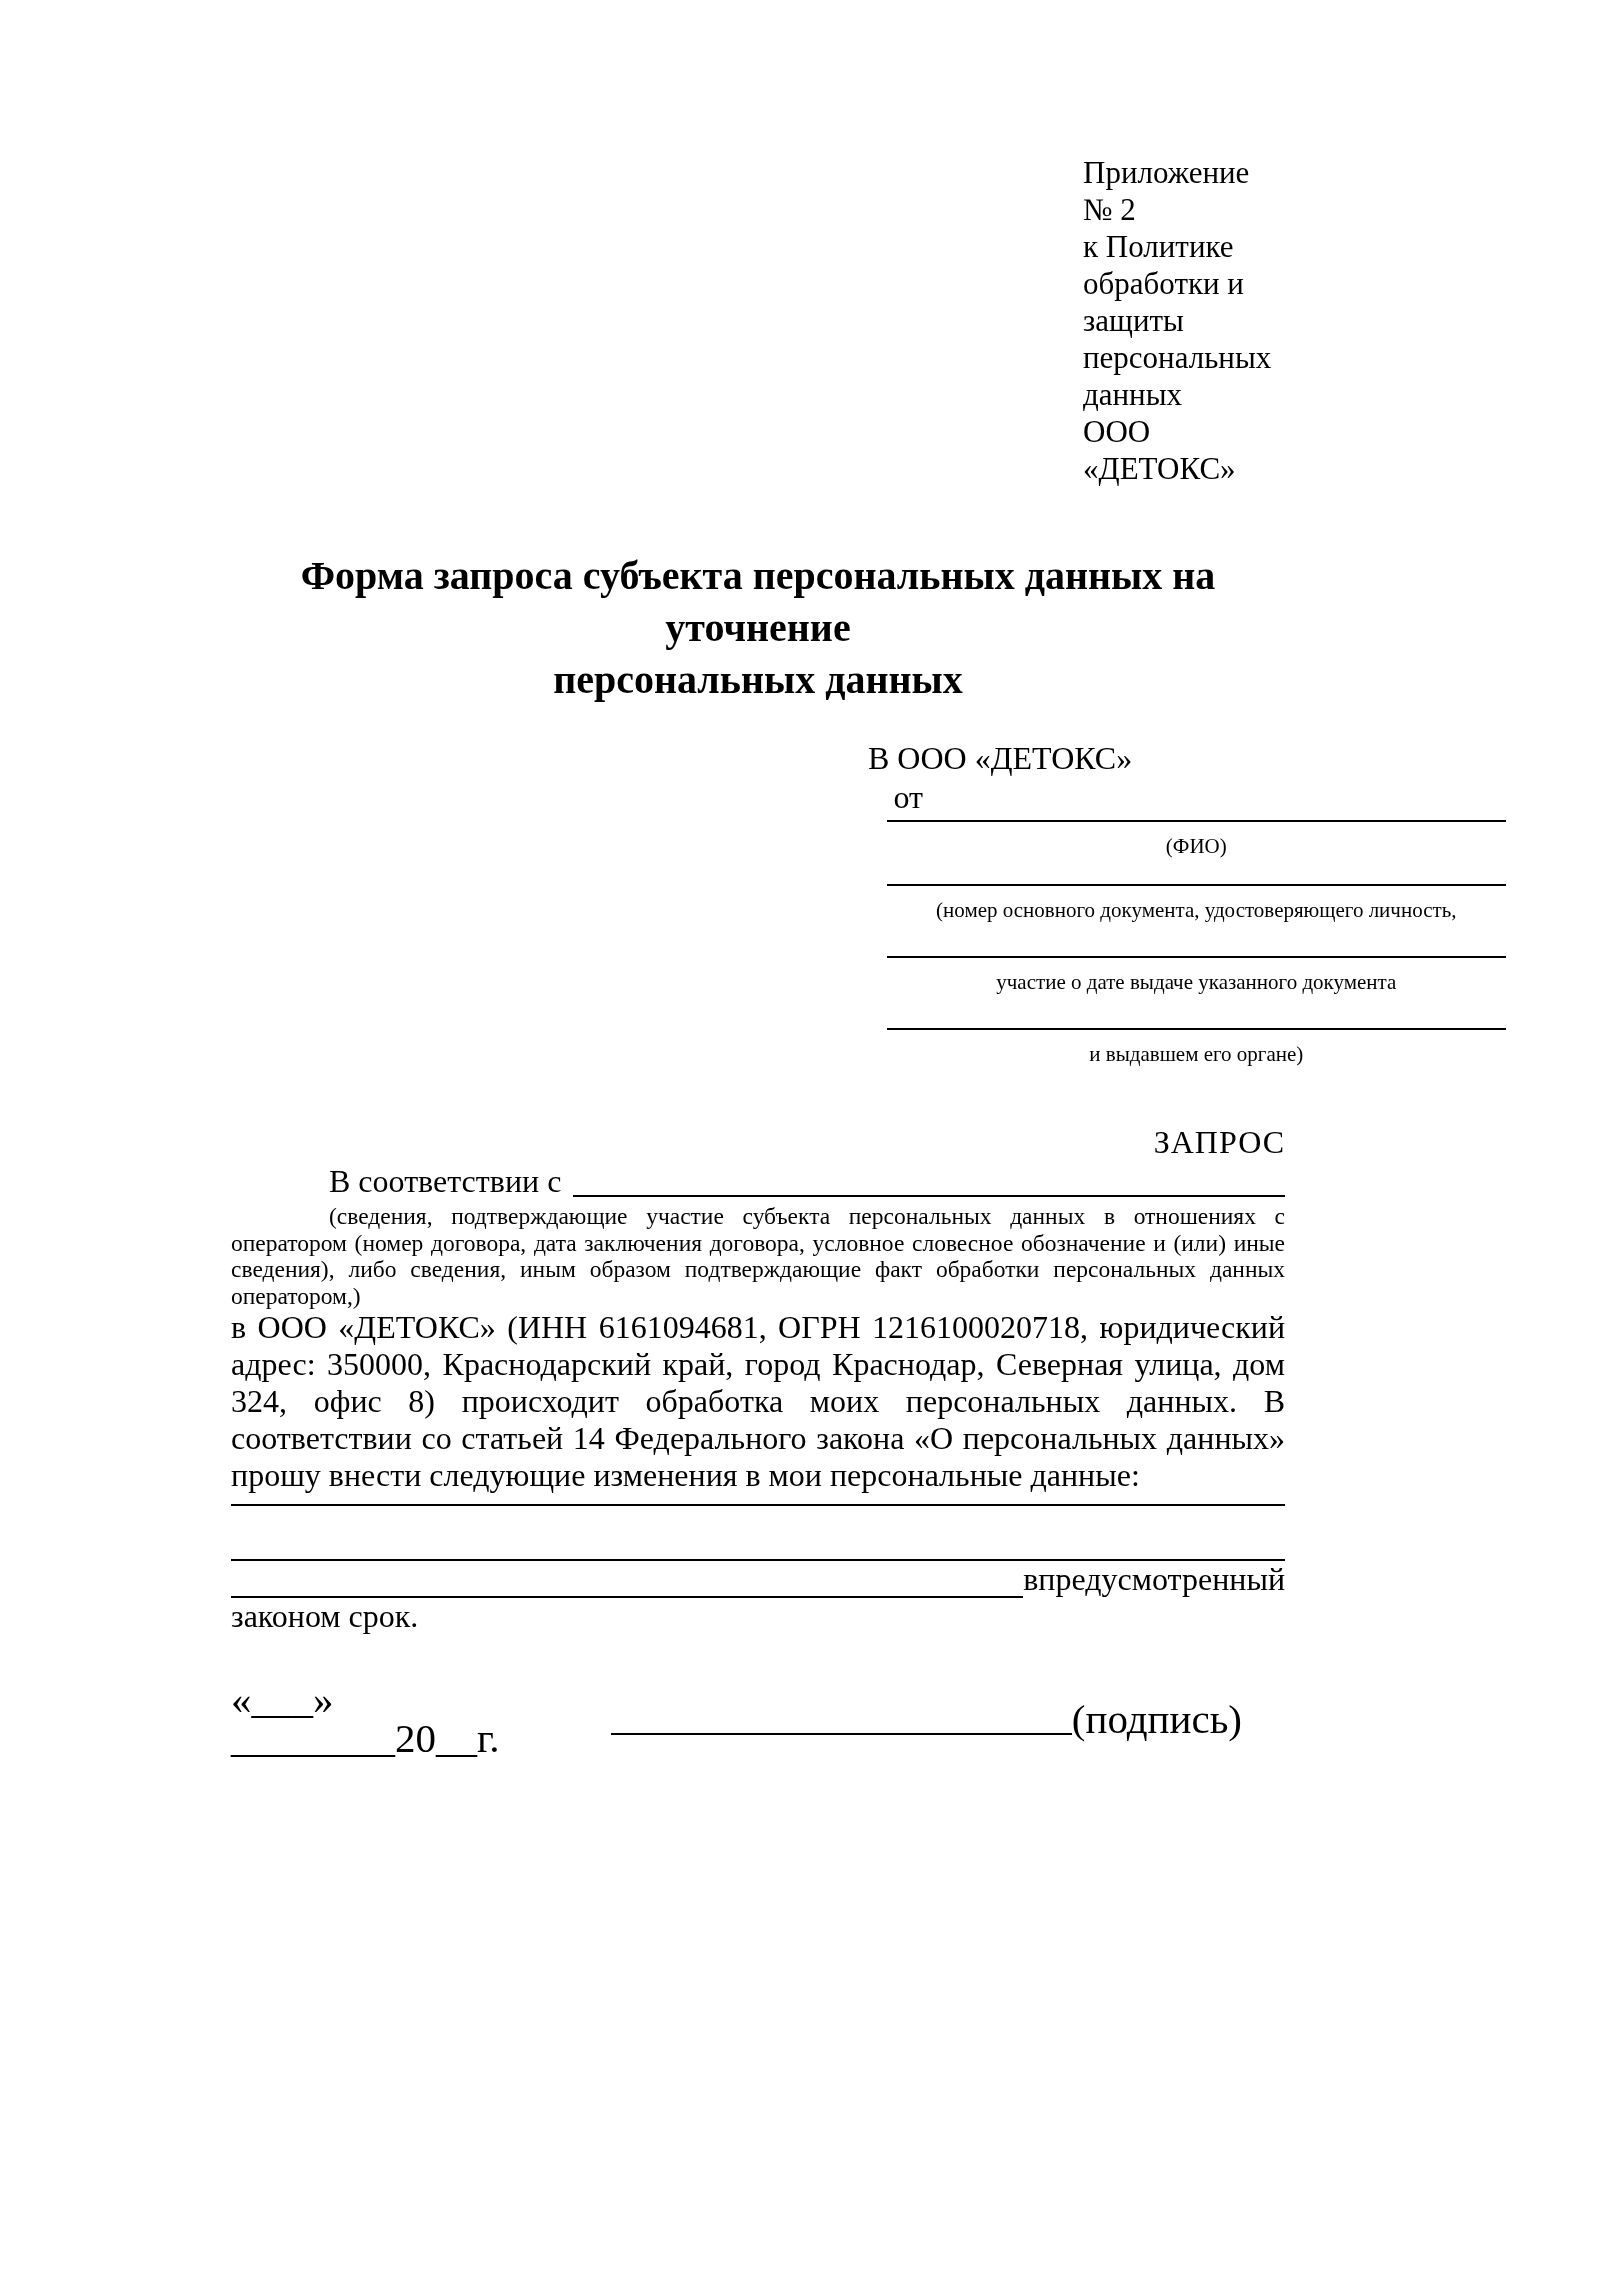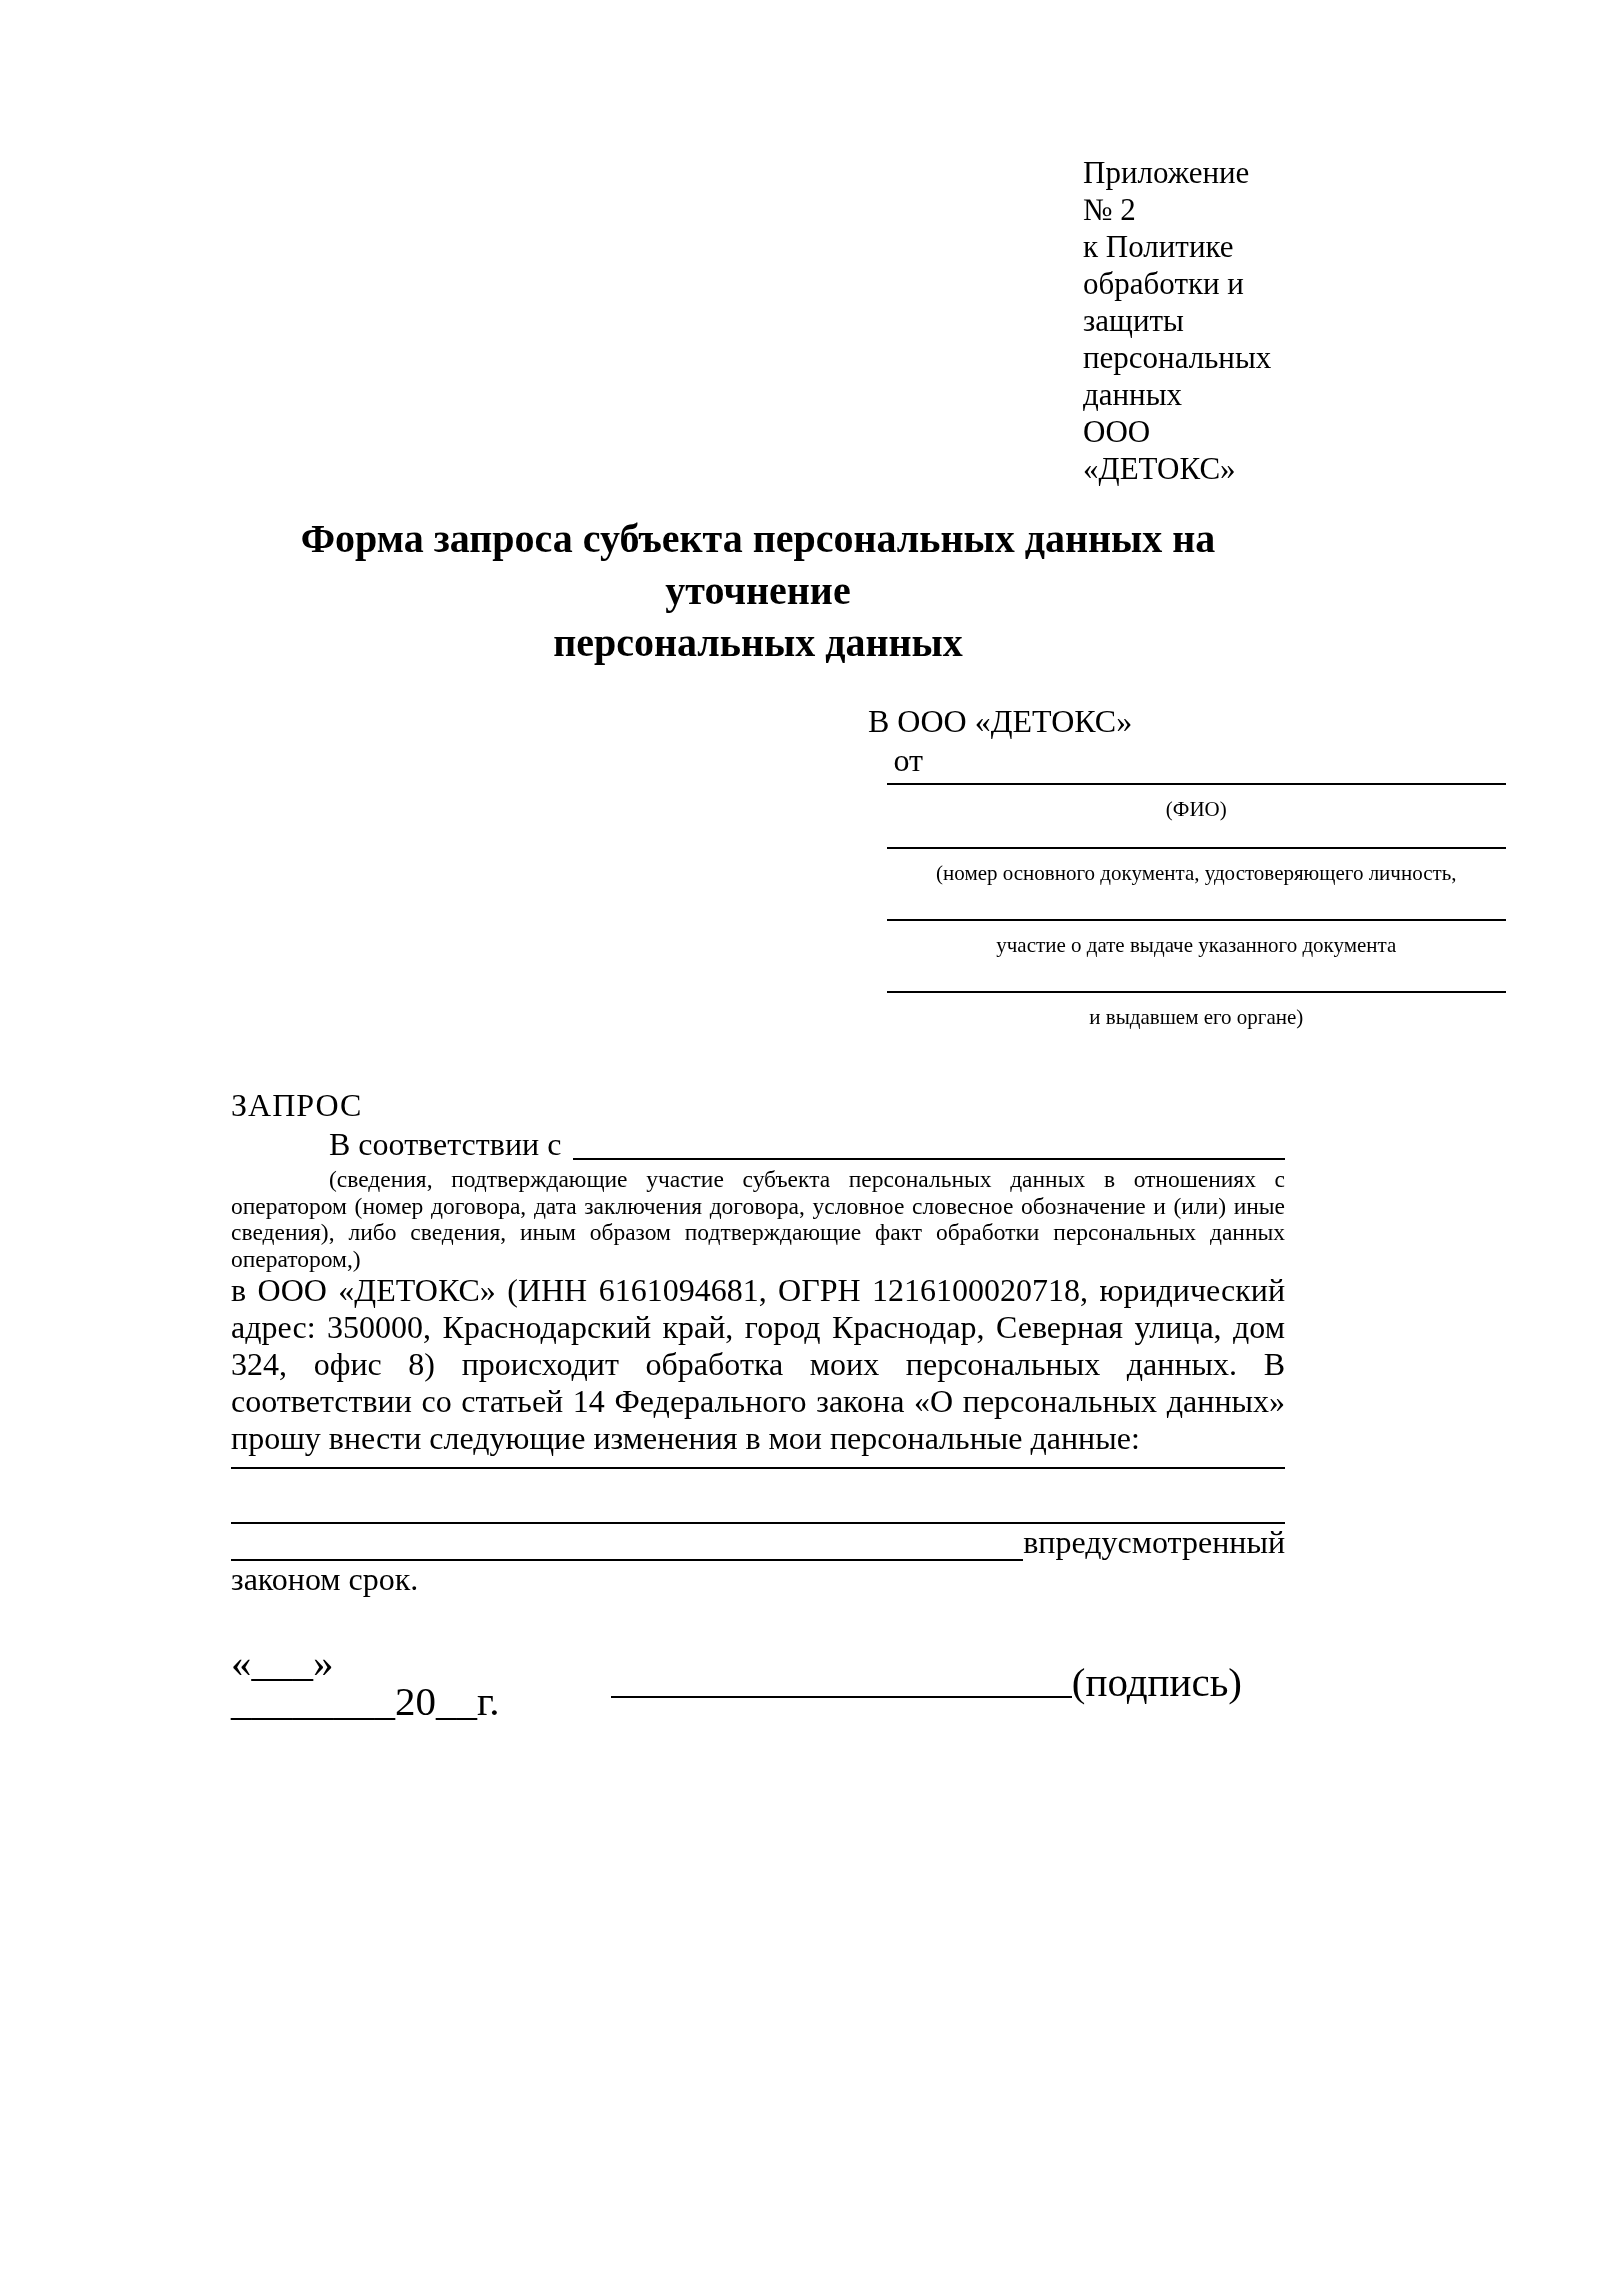--- a/index.html
+++ b/index.html
@@ -10,33 +10,33 @@
     font-family: "Liberation Serif", "DejaVu Serif", serif;
     position: relative;
     overflow: hidden;
   }
   .page { width: 1400px; height: 2293px; padding: 154px 115px 0 231px; background:#fff; }
 
   
   .header-block { margin-left: 852px; font-size: 31px; line-height: 37px; }
 
   
-  .title { margin-top: 26px; text-align: center; font-size: 40px; font-weight: 700; line-height: 52px; }
+  .title { margin-top: 63px; text-align: center; font-size: 40px; font-weight: 700; line-height: 52px; }
 
   
   .addressee { width: 638px; margin-left: 637px; margin-top: 33px; font-size: 32px; }
   .addr-to   { line-height: 39px; }
   .addr-from { line-height: 39px; padding-left: 25.5px; }
   .addr-rule { margin-left: 18.6px; border-bottom: 2.9px solid #000; height: 34px; }
   .addr-field.f1 .addr-rule { height: 4.9px; }
   .addr-field.f2 .addr-rule { height: 26.5px; }
   .addr-caption { margin-left: 18.6px; font-size: 21px; line-height: 28px; padding-top: 10px; text-align: center; }
 
   
-  .zapros { margin-top: 55px; text-align: left; font-size: 32px; line-height: 39px; letter-spacing: 1px; }
+  .zapros { margin-top: 55px; text-align: right; font-size: 32px; line-height: 39px; letter-spacing: 1px; }
   .intro-row { display: flex; font-size: 32px; line-height: 39px; padding-left: 98px; }
   .intro-prefix { white-space: pre; }
   .intro-fill { flex: 1; border-bottom: 2.9px solid #000; margin-left: 11.8px; margin-bottom: 4.9px; }
 
   .small-note { margin-top: 2px; font-size: 23.5px; line-height: 26.5px; text-align: justify; text-indent: 98px; }
 
   .main-para { font-size: 32px; line-height: 37px; text-align: justify; }
 
   .blank-line { border-bottom: 2.9px solid #000; }
   .blank-line.b1 { height: 11.8px; }

